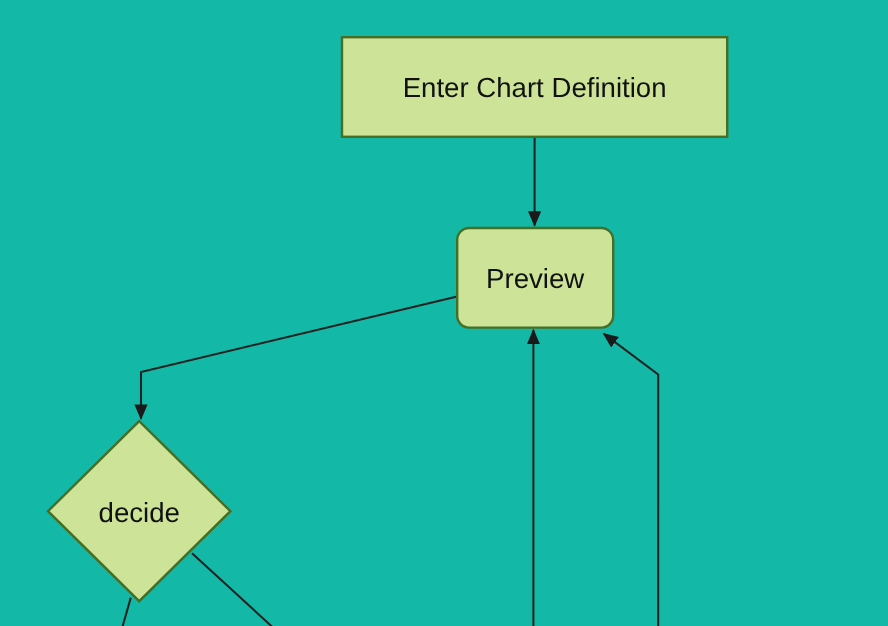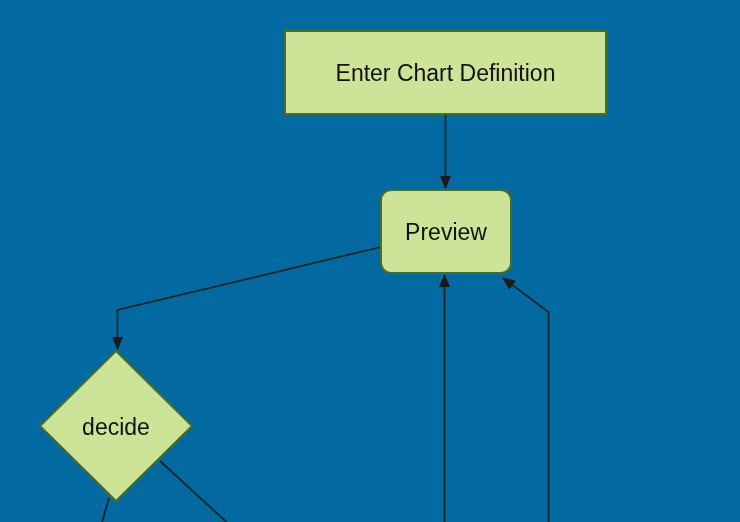--- a/index.html
+++ b/index.html
@@ -5,21 +5,21 @@
   html, body {
     margin: 0;
     padding: 0;
     background: #ffffff;
     font-family: "Liberation Sans", sans-serif;
   }
   .canvas-wrap {
     position: relative;
     width: 740px;
     height: 522px;
-    background: #0369a1;
+    background: #14b8a6;
     overflow: hidden;
   }
   svg { display: block; }
   .node-shape {
     fill: #cde498;
     stroke: #466e24;
     stroke-width: 2px;
   }
   .edge-line {
     fill: none;

